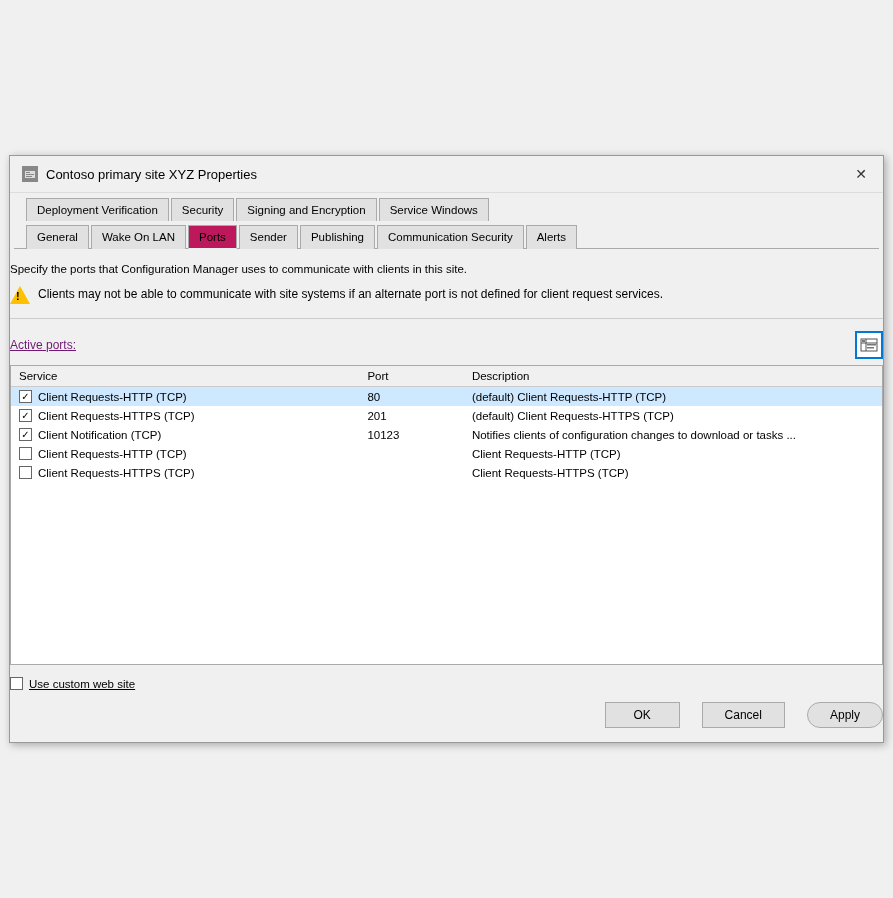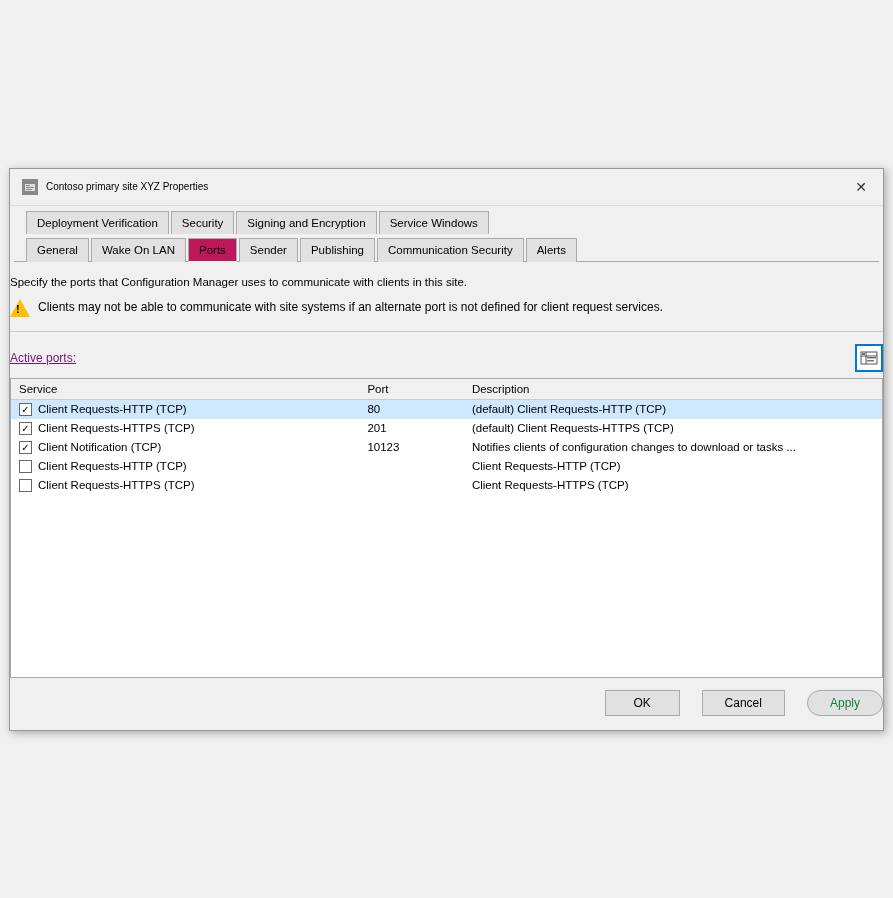--- a/index.html
+++ b/index.html
@@ -35,21 +35,21 @@
     .titlebar-icon {
       width: 16px;
       height: 16px;
       background: #888;
       display: flex;
       align-items: center;
       justify-content: center;
       font-size: 10px;
     }
     .titlebar-title {
-      font-size: 10px;
+      font-size: 13px;
       color: #000;
     }
     .close-btn {
       width: 20px;
       height: 20px;
       display: flex;
       align-items: center;
       justify-content: center;
       cursor: pointer;
       font-size: 14px;
@@ -238,21 +238,21 @@
     }
     .btn {
       padding: 5px 22px;
       font-size: 12px;
       background: #e1e1e1;
       border: 1px solid #aaa;
       cursor: pointer;
       min-width: 75px;
     }
     .btn.disabled {
-      color: #15803d;
+      color: #000000;
       cursor: default;
       border-radius: 13px;
     }
   </style>
 </head>
 <body>
 
 <div class="window">
 
   <div class="titlebar">
@@ -373,20 +373,24 @@
                 </div>
               </td>
               <td></td>
               <td>Client Requests-HTTPS (TCP)</td>
             </tr>
           </tbody>
       </table>
     </div>
 
     <div class="bottom-section">
+      <div class="custom-website">
+        <div class="cb"></div>
+        <label>Use custom web site</label>
+      </div>
       <div class="button-row">
         <button class="btn">OK</button>
         <button class="btn">Cancel</button>
         <button class="btn disabled">Apply</button>
       </div>
     </div>
   </div>
 </div>
 
 </body></html>

